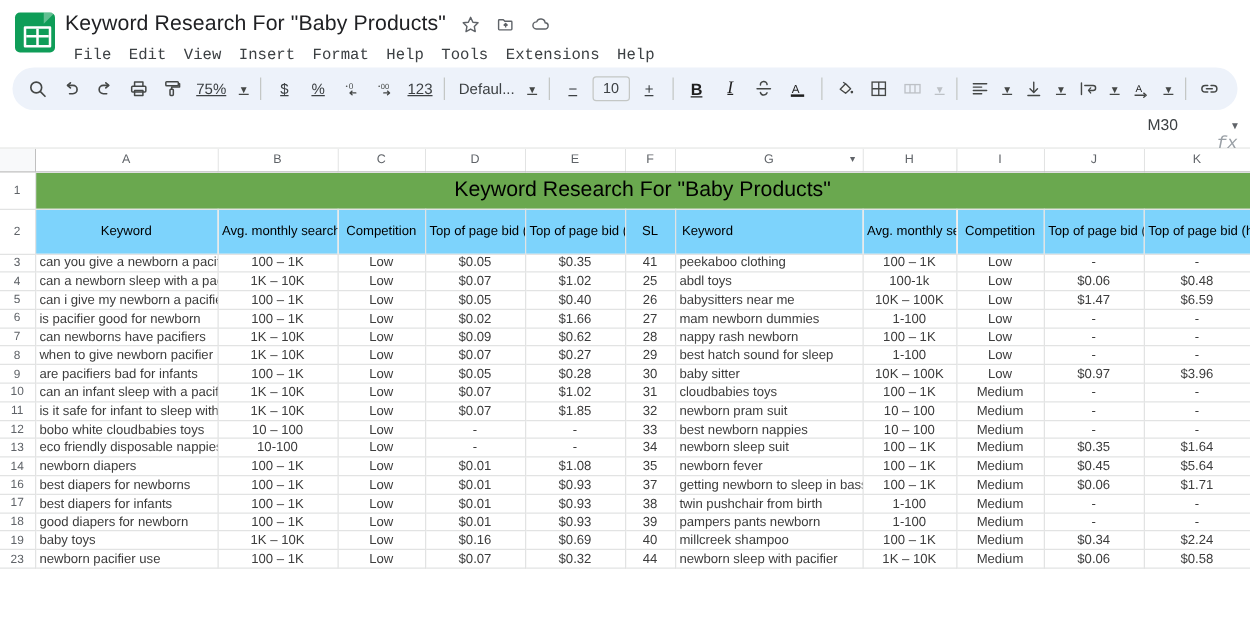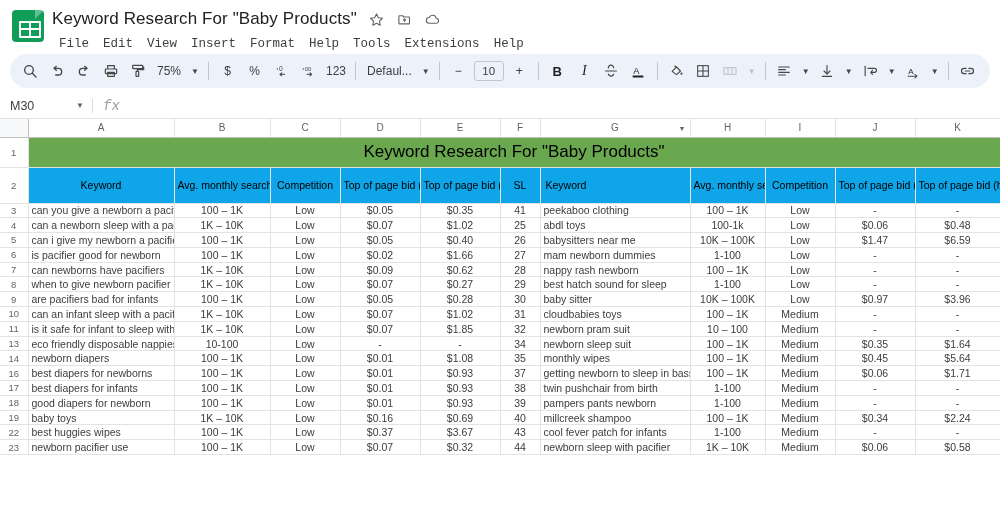--- a/index.html
+++ b/index.html
@@ -102,20 +102,21 @@
     min-width: 27px; height: 27px;
     display: inline-flex;
     align-items: center;
     justify-content: center;
     border-radius: 4px;
     color: #444746;
     font-size: 13px;
     cursor: pointer;
     flex: 0 0 auto;
     padding: 0 3px;
+    text-decoration: underline;
   }
   .tb.disabled { color: #bdc1c6; cursor: default; }
   .tb-sep {
     width: 1px; height: 18px;
     background: #c4c7c5;
     margin: 0 5px;
     flex: 0 0 auto;
   }
   .tb-text { font-size: 12px; color: #3c4043; padding: 0 4px; }
   .tb-zoom { min-width: 36px; }
@@ -136,25 +137,26 @@
     align-items: center;
     justify-content: center;
     margin: 0 2px;
   }
   .tb svg { display: block; }
 
   
   .formulabar {
     height: 26px;
     display: flex;
-    align-items: center;
+    align-items: flex-end;
     border-bottom: 1px solid #e1e3e1;
     background: #fff;
     font-size: 12px;
     color: #3c4043;
+    flex-direction: column;
   }
   .namebox {
     width: 92px;
     display: flex;
     align-items: center;
     justify-content: space-between;
     padding: 0 8px 0 10px;
     height: 100%;
   }
   .namebox .nb-val { font-size: 12.5px; color: #3c4043; }
@@ -228,21 +230,21 @@
     background: #6aa84f;
     color: #000;
     font-size: 17px;
     font-weight: bold;
     text-align: center;
     height: 30px;
     border-right: 1px solid #e2e3e3;
   }
   
   .hdr-cell {
-    background: #0ea5e9;
+    background: #7dd3fc;
     color: #000;
     font-weight: bold;
     font-size: 10.5px;
     text-align: center;
     height: 36px;
     white-space: normal;
     line-height: 1.15;
     vertical-align: middle;
   }
   td.c-kw { text-align: left; padding-left: 5px; color: #3c3c3c; height: 14.8px; }
@@ -644,20 +646,34 @@
           <td class="c-num">$0.07</td>
           <td class="c-num">$1.85</td>
           <td class="c-sl">32</td>
           <td class="c-kw">newborn pram suit</td>
           <td class="c-num">10 – 100</td>
           <td class="c-num">Medium</td>
           <td class="c-num">-</td>
           <td class="c-num">-</td>
         </tr>
         <tr class="datarow">
+          <td class="rowhead">12</td>
+          <td class="c-kw">bobo white cloudbabies toys</td>
+          <td class="c-num">10 – 100</td>
+          <td class="c-num b">Low</td>
+          <td class="c-num">-</td>
+          <td class="c-num">-</td>
+          <td class="c-sl">33</td>
+          <td class="c-kw">best newborn nappies</td>
+          <td class="c-num">10 – 100</td>
+          <td class="c-num">Medium</td>
+          <td class="c-num">-</td>
+          <td class="c-num">-</td>
+        </tr>
+        <tr class="datarow">
           <td class="rowhead">13</td>
           <td class="c-kw">eco friendly disposable nappies</td>
           <td class="c-num b">10-100</td>
           <td class="c-num b">Low</td>
           <td class="c-num">-</td>
           <td class="c-num">-</td>
           <td class="c-sl">34</td>
           <td class="c-kw">newborn sleep suit</td>
           <td class="c-num">100 – 1K</td>
           <td class="c-num">Medium</td>
@@ -665,21 +681,21 @@
           <td class="c-num">$1.64</td>
         </tr>
         <tr class="datarow">
           <td class="rowhead">14</td>
           <td class="c-kw">newborn diapers</td>
           <td class="c-num">100 – 1K</td>
           <td class="c-num b">Low</td>
           <td class="c-num">$0.01</td>
           <td class="c-num">$1.08</td>
           <td class="c-sl">35</td>
-          <td class="c-kw">monthly wipes</td>
+          <td class="c-kw">newborn fever</td>
           <td class="c-num">100 – 1K</td>
           <td class="c-num b">Medium</td>
           <td class="c-num">$0.45</td>
           <td class="c-num">$5.64</td>
         </tr>
         <tr class="datarow">
           <td class="rowhead">16</td>
           <td class="c-kw">best diapers for newborns</td>
           <td class="c-num">100 – 1K</td>
           <td class="c-num b">Low</td>
@@ -726,34 +742,20 @@
           <td class="c-num">1K – 10K</td>
           <td class="c-num b">Low</td>
           <td class="c-num">$0.16</td>
           <td class="c-num">$0.69</td>
           <td class="c-sl">40</td>
           <td class="c-kw">millcreek shampoo</td>
           <td class="c-num">100 – 1K</td>
           <td class="c-num b">Medium</td>
           <td class="c-num">$0.34</td>
           <td class="c-num">$2.24</td>
-        </tr>
-        <tr class="datarow">
-          <td class="rowhead">22</td>
-          <td class="c-kw">best huggies wipes</td>
-          <td class="c-num">100 – 1K</td>
-          <td class="c-num">Low</td>
-          <td class="c-num">$0.37</td>
-          <td class="c-num">$3.67</td>
-          <td class="c-sl">43</td>
-          <td class="c-kw">cool fever patch for infants</td>
-          <td class="c-num b">1-100</td>
-          <td class="c-num b">Medium</td>
-          <td class="c-num">-</td>
-          <td class="c-num">-</td>
         </tr>
         <tr class="datarow">
           <td class="rowhead">23</td>
           <td class="c-kw">newborn pacifier use</td>
           <td class="c-num">100 – 1K</td>
           <td class="c-num">Low</td>
           <td class="c-num">$0.07</td>
           <td class="c-num">$0.32</td>
           <td class="c-sl">44</td>
           <td class="c-kw">newborn sleep with pacifier</td>

